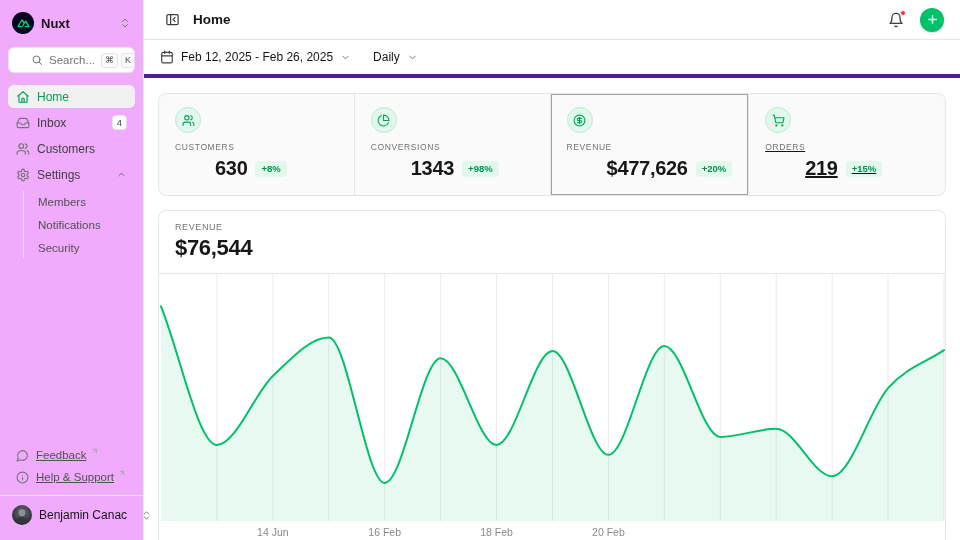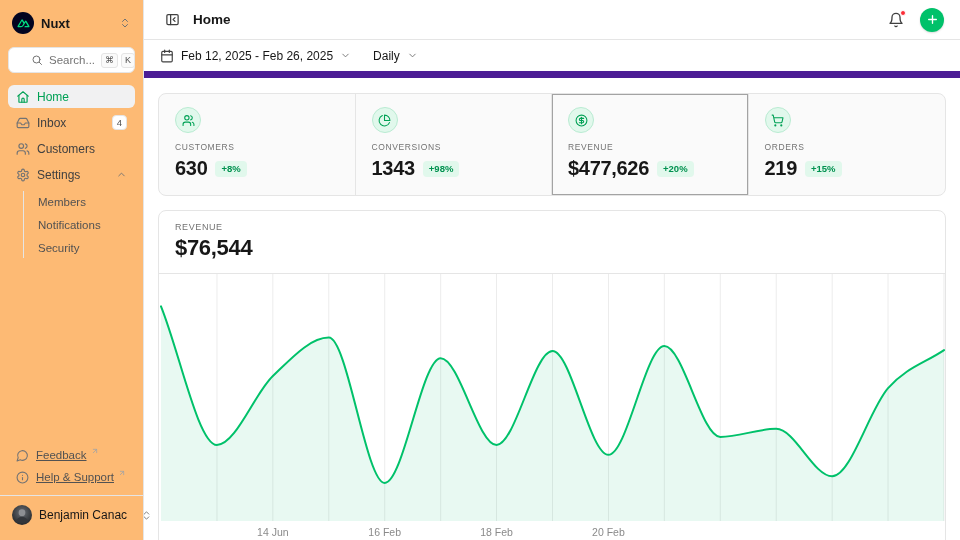--- a/index.html
+++ b/index.html
@@ -2,21 +2,21 @@
 <html><head>
 <meta charset="utf-8">
 <style>
   * { margin:0; padding:0; box-sizing:border-box; }
   html,body { width:960px; height:540px; overflow:hidden; background:#fff;
     font-family:"Liberation Sans", sans-serif; color:#171717; }
   .app { display:flex; width:960px; height:540px; }
 
   
   .sidebar { width:144px; flex:0 0 144px; border-right:1px solid #e5e5e5;
-    display:flex; flex-direction:column; padding:8px; background:#fdba74; }
+    display:flex; flex-direction:column; padding:8px; background:#f0abfc; }
   .team-row { height:30px; display:flex; align-items:center; gap:7px; padding:0 4px;
     border-radius:6px; cursor:pointer; }
   .team-logo { width:22px; height:22px; border-radius:50%; background:#020420;
     display:flex; align-items:center; justify-content:center; flex:0 0 22px; }
   .team-name { font-size:13px; font-weight:700; }
   .spacer { flex:1; }
   .icon { display:inline-flex; align-items:center; justify-content:center; }
   .icon svg { display:block; }
   .muted-ic { color:#737373; }
 
@@ -59,42 +59,42 @@
   .page-title { font-size:13.5px; font-weight:700; }
   .topbar-right { margin-left:auto; display:flex; align-items:center; gap:12px; }
   .bell-btn { position:relative; border:none; background:none; cursor:pointer;
     color:#404040; width:24px; height:24px; display:flex; align-items:center; justify-content:center; }
   .bell-dot { position:absolute; top:2px; right:2px; width:6px; height:6px; border-radius:50%;
     background:#fb2c36; border:1.5px solid #fff; }
   .plus-btn { width:24px; height:24px; border-radius:50%; border:none; background:#00c16a;
     color:#fff; display:flex; align-items:center; justify-content:center; cursor:pointer;
     box-shadow:0 1px 2px rgba(0,0,0,.15); }
 
-  .filterbar { height:38px; flex:0 0 38px; border-bottom:7px solid #4c1d95; display:flex;
+  .filterbar { height:38px; flex:0 0 38px; border-bottom:4px solid #4c1d95; display:flex;
     align-items:center; padding:0 16px; gap:22px; }
   .ghost-btn { display:flex; align-items:center; gap:7px; border:none; background:none;
     font-size:12px; color:#171717; font-weight:500; cursor:pointer;
     font-family:"Liberation Sans", sans-serif; }
   .ghost-btn .cal { color:#404040; }
   .chev { color:#737373; }
 
   .content { flex:1; padding:15px 14px; overflow:hidden; display:flex; flex-direction:column; }
 
   .stats { display:grid; grid-template-columns:repeat(4,1fr); border:1px solid #e5e5e5;
     border-radius:8px; background:#fafafa; overflow:hidden; flex:0 0 auto; }
   .stat { padding:13px 16px 15px; border-right:1px solid #e5e5e5; cursor:pointer; }
-  .stat:last-child { border-right:none; }
+  .stat:last-child { border-right:none;text-decoration:underline; }
   .stat.selected { box-shadow:inset 0 0 0 1px #a3a3a3; }
   .stat-icon { width:26px; height:26px; border-radius:50%; background:#e1f8ec;
     border:1px solid #b9ebd2; display:flex; align-items:center; justify-content:center;
     color:#00a155; }
   .stat-label { margin-top:9px; font-size:8.5px; letter-spacing:.6px; color:#737373;
     text-transform:uppercase; font-weight:500; }
   .stat-value-row { margin-top:5px; display:flex; align-items:center; gap:8px; }
-  .stat-value { font-size:20px; font-weight:700; letter-spacing:-.3px; }
+  .stat-value { font-size:20px; font-weight:700; letter-spacing:-.3px;margin-left:40px; }
   .delta-badge { font-size:9.5px; font-weight:600; color:#00914f; background:#e1f8ec;
     border-radius:4px; padding:2.5px 6px; }
 
   .chart-card { margin-top:14px; border:1px solid #e5e5e5; border-radius:8px; background:#fff;
     height:400px; flex:0 0 auto; }
   .chart-head { padding:11px 16px 12px; border-bottom:1px solid #e5e5e5; }
   .chart-label { font-size:9px; letter-spacing:.6px; color:#737373; text-transform:uppercase;
     font-weight:500; }
   .chart-value { font-size:22px; font-weight:700; margin-top:3px; letter-spacing:-.3px; }
   .plot { position:relative; height:247px; }

